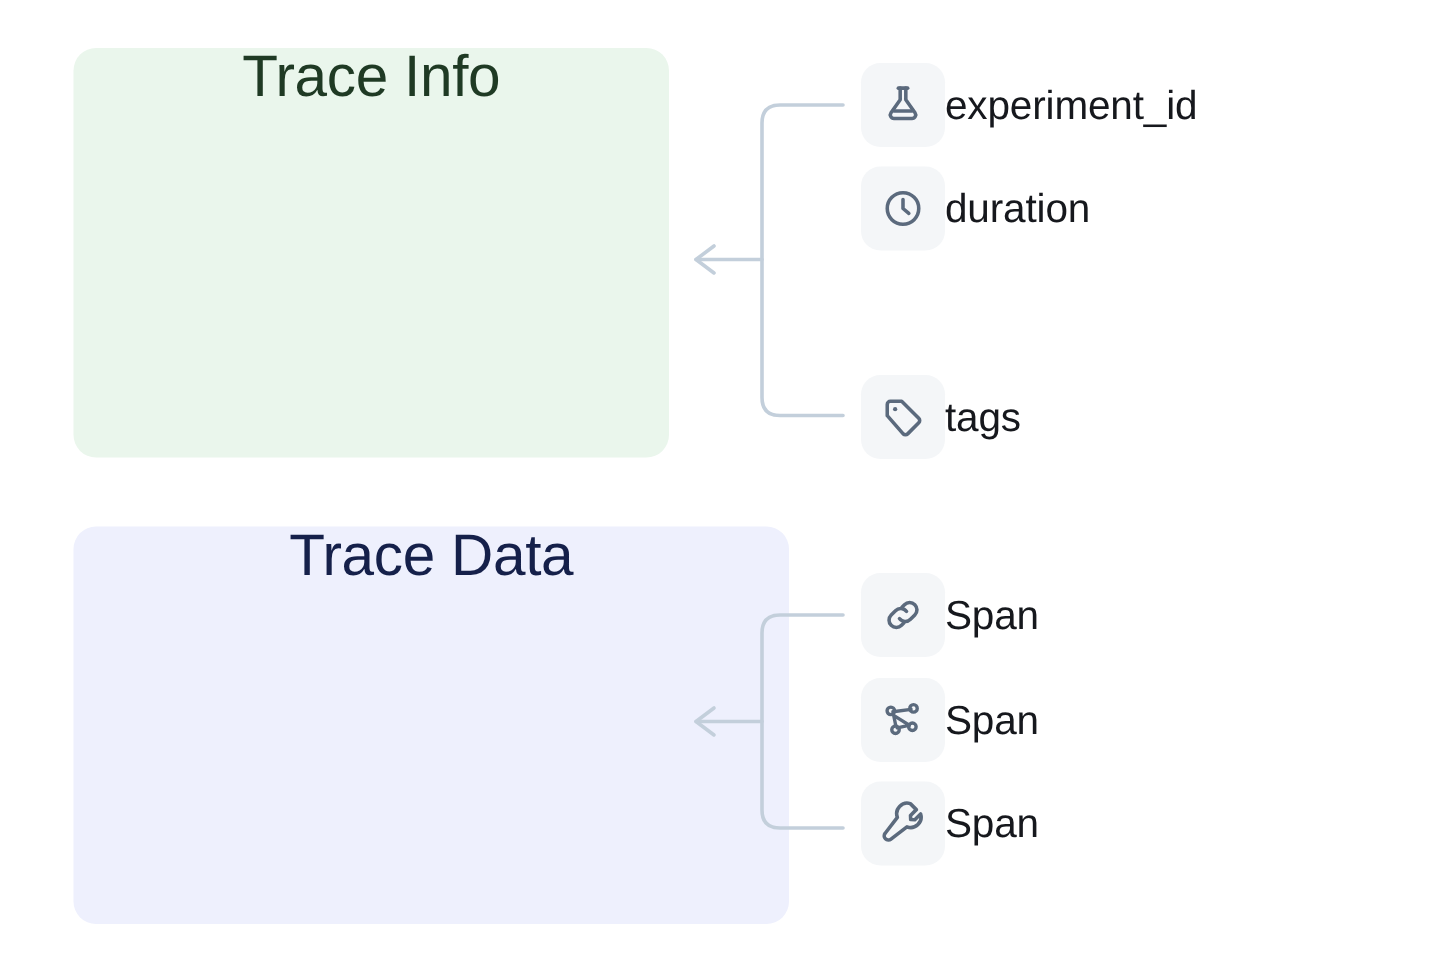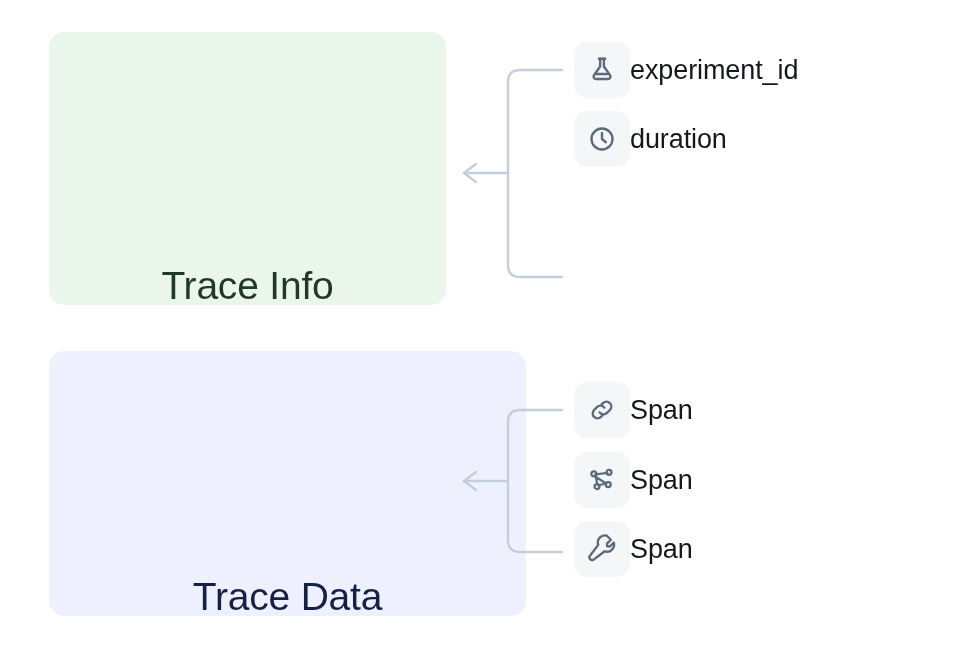--- a/index.html
+++ b/index.html
@@ -18,21 +18,21 @@
     height: 646px;
     background: #ffffff;
     overflow: hidden;
   }
 
   
   .group-box {
     position: absolute;
     border-radius: 15px;
     display: flex;
-    align-items: flex-end;
+    align-items: flex-start;
     justify-content: center;
     box-sizing: border-box;
   }
   .group-box .group-label {
     font-size: 39px;
     font-weight: 400;
     letter-spacing: -0.2px;
     line-height: 1;
     white-space: nowrap;
   }
@@ -137,20 +137,29 @@
     <span class="icon-tile">
       <svg width="30" height="30" viewBox="0 0 24 24" fill="none" stroke="#5b6a7d" stroke-width="1.9" stroke-linecap="round" stroke-linejoin="round">
         <circle cx="12" cy="12" r="8.4"></circle>
         <path d="M12 7.2V12l3.1 2.6"></path>
       </svg>
     </span>
     <span class="row-label">duration</span>
   </div>
 
 
+  <div class="row" style="left:574px; top:250px;">
+    <span class="icon-tile">
+      <svg width="30" height="30" viewBox="0 0 24 24" fill="none" stroke="#5b6a7d" stroke-width="1.9" stroke-linecap="round" stroke-linejoin="round">
+        <path d="M3.6 11.3V5.3a1.7 1.7 0 0 1 1.7-1.7h6l9.1 9.1a1.7 1.7 0 0 1 0 2.4l-5.9 5.9a1.7 1.7 0 0 1-2.4 0z"></path>
+        <circle cx="7.8" cy="7.8" r="1.15" fill="#5b6a7d" stroke="none"></circle>
+      </svg>
+    </span>
+    <span class="row-label">tags</span>
+  </div>
 
   <div class="row" style="left:574px; top:382px;">
     <span class="icon-tile">
       <svg width="30" height="30" viewBox="0 0 24 24" fill="none" stroke="#5b6a7d" stroke-width="1.9" stroke-linecap="round" stroke-linejoin="round">
         <path d="M10.1 13.9a3.9 3.9 0 0 0 5.9.42l2.3-2.3a3.9 3.9 0 1 0-5.52-5.52l-1.32 1.31"></path>
         <path d="M13.9 10.1a3.9 3.9 0 0 0-5.9-.42l-2.3 2.3a3.9 3.9 0 1 0 5.52 5.52l1.31-1.31"></path>
       </svg>
     </span>
     <span class="row-label">Span</span>
   </div>

